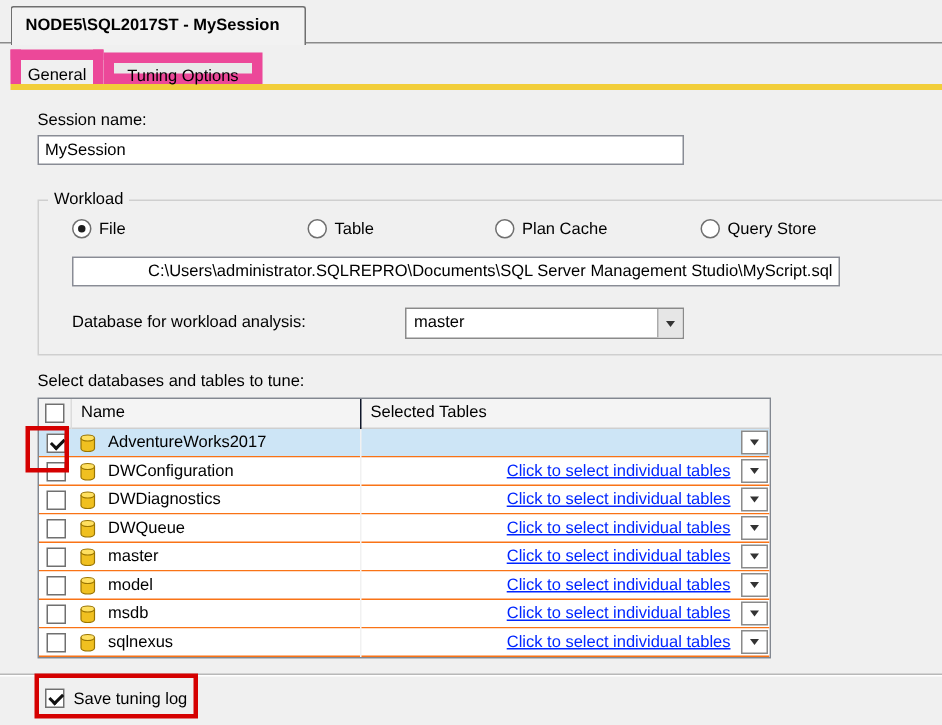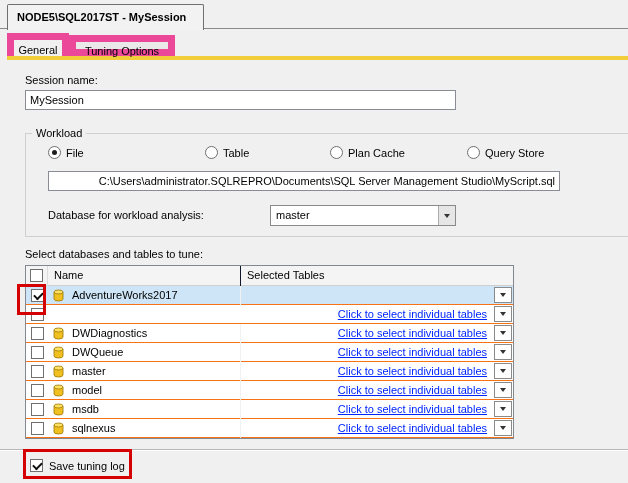--- a/index.html
+++ b/index.html
@@ -145,20 +145,27 @@
         <span class="rowcombo">
             <span class="arrow-down"></span>
           </span>
       </span>
     </div>
 
     <div class="trow">
       <span class="cell-cb">
           <span class="cb" style="left:5px;top:3px"></span>
         </span>
+      <span class="cell-name">
+        <svg class="dbicon" width="13" height="13" viewBox="0 0 13 13">
+            <path d="M2 3 L2 10 A4.5 2 0 0 0 11 10 L11 3" fill="#f0c020" stroke="#9a7500" stroke-width="0.8"></path>
+            <ellipse cx="6.5" cy="3" rx="4.5" ry="2" fill="#ffe060" stroke="#9a7500" stroke-width="0.8"></ellipse>
+          </svg>
+        <span class="nametext">DWConfiguration</span>
+      </span>
       <span class="cell-sel">
         <span class="sellink">Click to select individual tables</span>
         <span class="rowcombo">
             <span class="arrow-down"></span>
           </span>
       </span>
     </div>
 
     <div class="trow">
       <span class="cell-cb">

